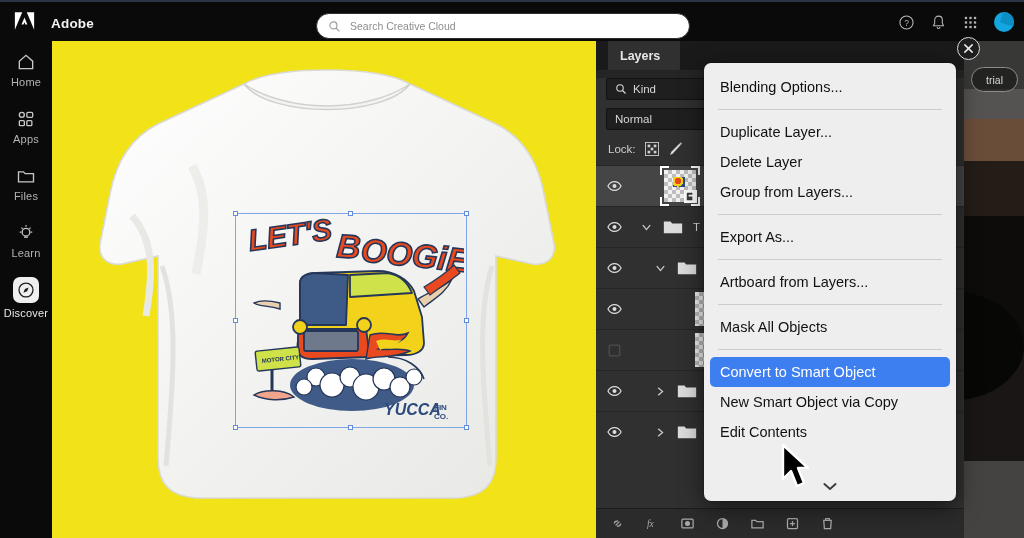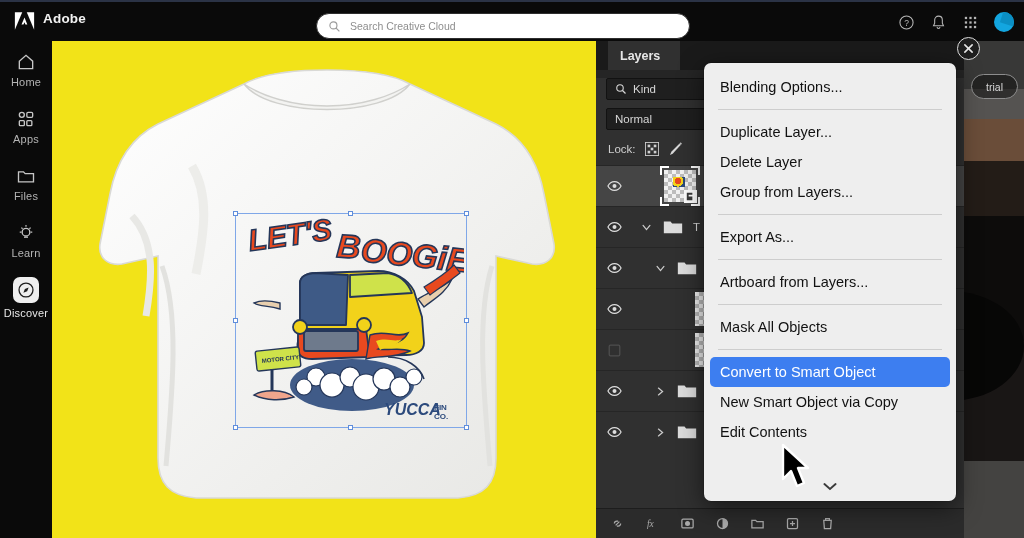--- a/index.html
+++ b/index.html
@@ -10,21 +10,21 @@
     font-family: "Liberation Sans", sans-serif;
   }
   #app { position: relative; width: 1024px; height: 538px; overflow: hidden; background:#0d0d0d; }
 
   
   #topbar {
     position: absolute; left:0; top:0; width:1024px; height:41px;
     background:#0a0a0a; z-index: 40;
   }
   #topbar-hl { position:absolute; left:0; top:0; width:1024px; height:2px; background:#2b3346; }
-  #adobe-logo-wrap { position:absolute; left:14px; top:11px; display:flex; align-items:flex-start; gap:8px; }
+  #adobe-logo-wrap { position:absolute; left:14px; top:11px; display:flex; align-items:flex-end; gap:16px; }
   #adobe-mark { width:21px; height:20px; }
   #adobe-word { color:#f2f2f2; font-size:13.5px; font-weight:bold; letter-spacing:.2px; }
 
   #search-wrap {
     position:absolute; left:316px; top:13px; width:374px; height:26px;
     background:#ffffff; border:1px solid #2e2e2e; border-radius:13px;
     display:flex; align-items:center; padding-left:11px; gap:9px;
   }
   #search-input {
     background:transparent; border:0; outline:none;
@@ -97,21 +97,20 @@
   }
   #bg-photo::before{
     content:""; position:absolute; left:-20px; top:250px; width:150px; height:110px;
     border-radius:50%; background:#0c0b0a;
   }
   #trial-btn {
     position:absolute; right:6px; top:26px; height:25px; padding:0 14px;
     border:1px solid #8d8d8d; border-radius:13px; color:#d8d8d8;
     font-size:10.5px; display:flex; align-items:center; cursor:pointer;
     background:rgba(18,18,18,.55);
-    margin-top:7px;
   }
 
   
   #layers-panel {
     position:absolute; left:0; top:0; width:368px; height:497px;
     background:#252525;
   }
   #layers-tabstrip { position:relative; height:29px; background:#1a1a1a; }
   #layers-tab {
     position:absolute; left:0; top:0; width:72px; height:29px;

